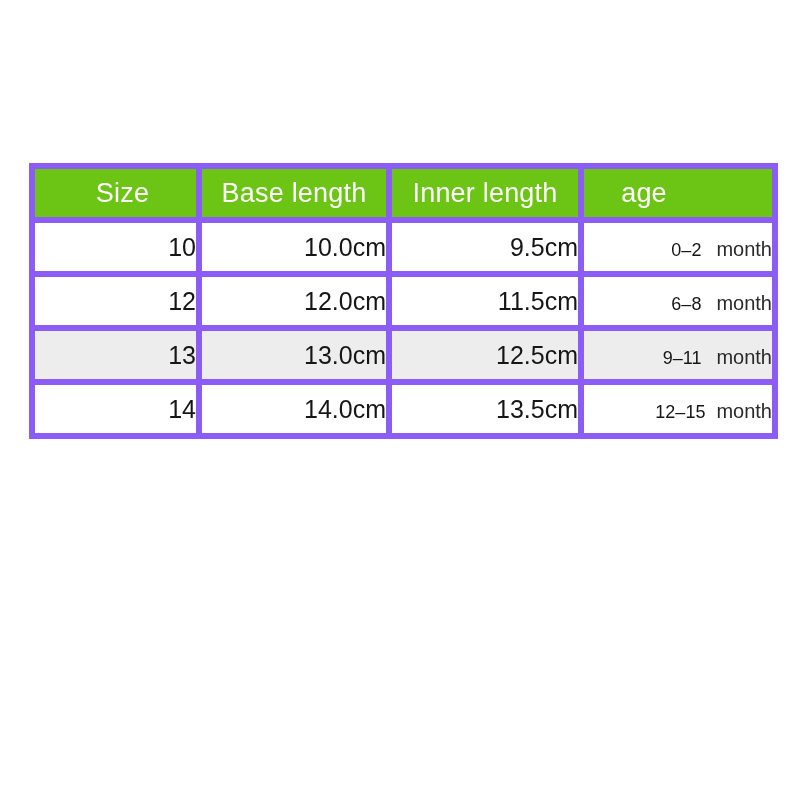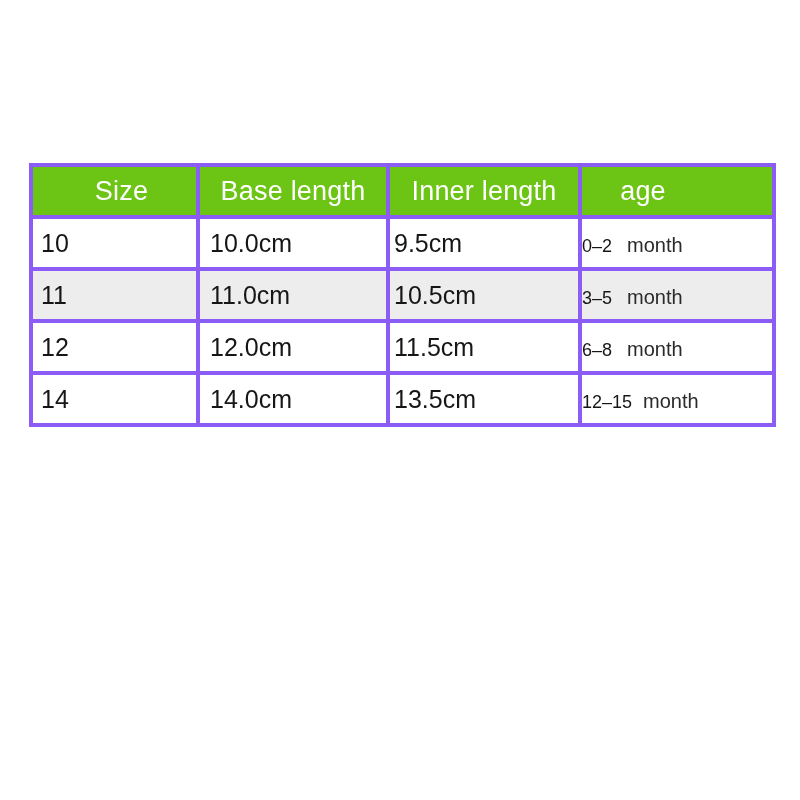--- a/index.html
+++ b/index.html
@@ -29,21 +29,21 @@
     background: #ffffff;
   }
 
   table.size-chart col.c-size      { width: 167px; }
   table.size-chart col.c-base      { width: 190px; }
   table.size-chart col.c-inner     { width: 192px; }
   table.size-chart col.c-age       { width: 194px; }
 
   table.size-chart th,
   table.size-chart td {
-    border: 4px solid #8b5cf6;
+    border: 6px solid #8b5cf6;
     padding: 0;
     margin: 0;
   }
 
   
   table.size-chart thead th {
     height: 48px;
     background: #6CC415;
     color: #ffffff;
     font-weight: 400;
@@ -55,21 +55,21 @@
     white-space: nowrap;
   }
   table.size-chart thead th.th-size { padding-left: 14px; }
   table.size-chart thead th.th-age  { padding-right: 68px; }
 
   
   table.size-chart tbody td {
     height: 48px;
     font-size: 25px;
     color: #161616;
-    text-align: left;
+    text-align: right;
     vertical-align: middle;
     white-space: nowrap;
     background: #ffffff;
   }
   table.size-chart tbody tr.alt td {
     background: #ededed;
   }
 
   table.size-chart tbody td.cell-size  { padding-left: 8px; }
   table.size-chart tbody td.cell-base  { padding-left: 10px; }
@@ -112,31 +112,31 @@
         <th class="th-age">age</th>
       </tr>
     </thead>
     <tbody>
       <tr>
         <td class="cell-size">10</td>
         <td class="cell-base">10.0cm</td>
         <td class="cell-inner">9.5cm</td>
         <td class="cell-age"><span class="age-range">0–2</span><span class="age-unit">month</span></td>
       </tr>
-      <tr class="alt">
-        <td class="cell-size">11</td>
-        <td class="cell-base">11.0cm</td>
-        <td class="cell-inner">10.5cm</td>
-        <td class="cell-age"><span class="age-range">3–5</span><span class="age-unit">month</span></td>
-      </tr>
       <tr>
         <td class="cell-size">12</td>
         <td class="cell-base">12.0cm</td>
         <td class="cell-inner">11.5cm</td>
         <td class="cell-age"><span class="age-range">6–8</span><span class="age-unit">month</span></td>
+      </tr>
+      <tr class="alt">
+        <td class="cell-size">13</td>
+        <td class="cell-base">13.0cm</td>
+        <td class="cell-inner">12.5cm</td>
+        <td class="cell-age"><span class="age-range">9–11</span><span class="age-unit">month</span></td>
       </tr>
       <tr>
         <td class="cell-size">14</td>
         <td class="cell-base">14.0cm</td>
         <td class="cell-inner">13.5cm</td>
         <td class="cell-age tight"><span class="age-range">12–15</span><span class="age-unit">month</span></td>
       </tr>
     </tbody>
   </table>
 </div>

